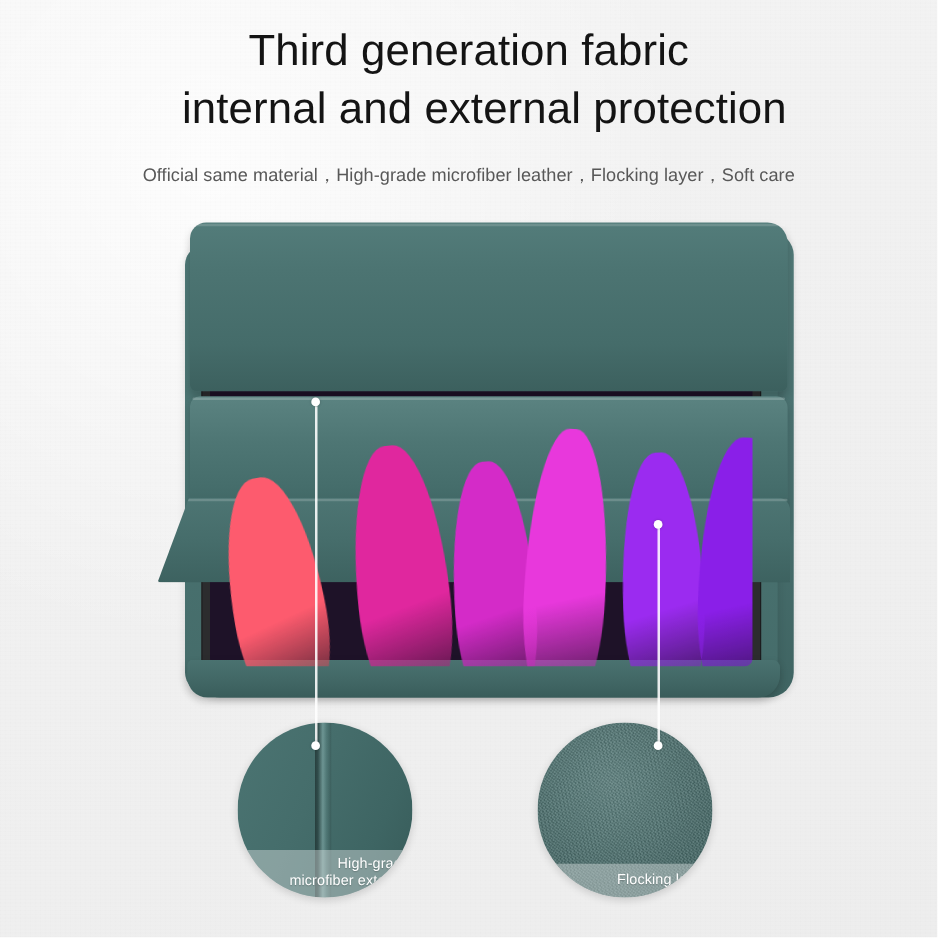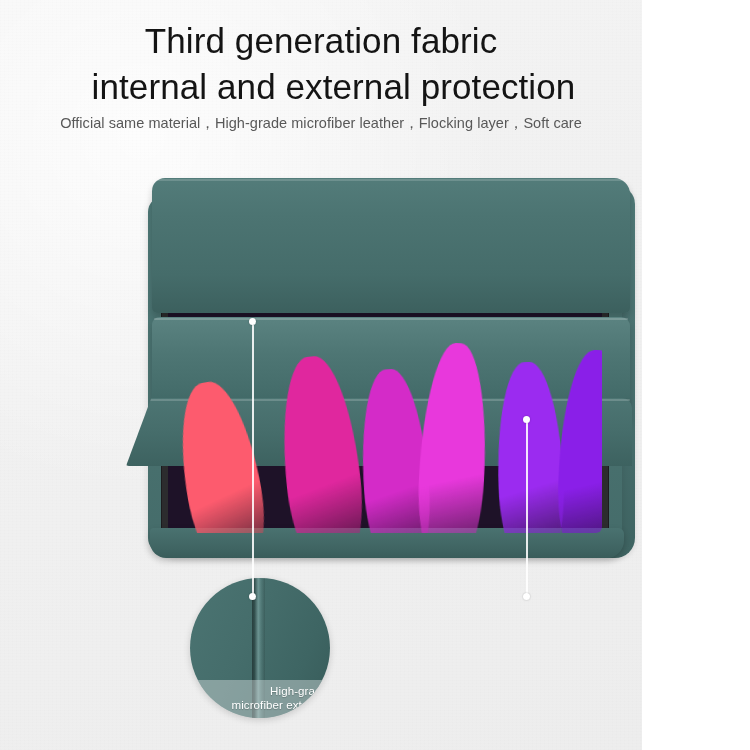--- a/index.html
+++ b/index.html
@@ -6,21 +6,21 @@
     margin: 0;
     padding: 0;
     background: #ffffff;
   }
   body {
     font-family: "Liberation Sans", sans-serif;
   }
 
   #stage {
     position: relative;
-    width: 642px;
+    width: 750px;
     height: 750px;
     overflow: hidden;
     background:
       radial-gradient(circle at 22% 18%, rgba(255,255,255,0.85) 0%, rgba(255,255,255,0) 45%),
       linear-gradient(160deg, #f5f5f5 0%, #f1f1f1 40%, #ededed 100%);
   }
   
   #stage::before {
     content: "";
     position: absolute;
@@ -45,21 +45,21 @@
     font-weight: 400;
     letter-spacing: .1px;
     z-index: 6;
   }
   .headline .l2 { display: block; margin-left: 25px; }
 
   .subtitle {
     position: absolute;
     left: 0;
     right: 0;
-    top: 114px;
+    top: 131px;
     text-align: center;
     color: #585858;
     font-size: 14.5px;
     letter-spacing: .05px;
     z-index: 6;
     white-space: nowrap;
   }
 
   
   .product {
@@ -320,14 +320,20 @@
   <div class="callout" style="left:190px; top:578px;">
     <div class="callout-fill fill-leather">
       <div class="seam"></div>
     </div>
     <div class="caption-band two-line">
       <div>High-grade</div>
       <div>microfiber external</div>
     </div>
   </div>
 
+  <div class="callout" style="left:430px; top:578px;">
+    <div class="callout-fill fill-flock"></div>
+    <div class="caption-band">
+      <div>Flocking layer</div>
+    </div>
+  </div>
 
 </div>
 
 </body></html>

